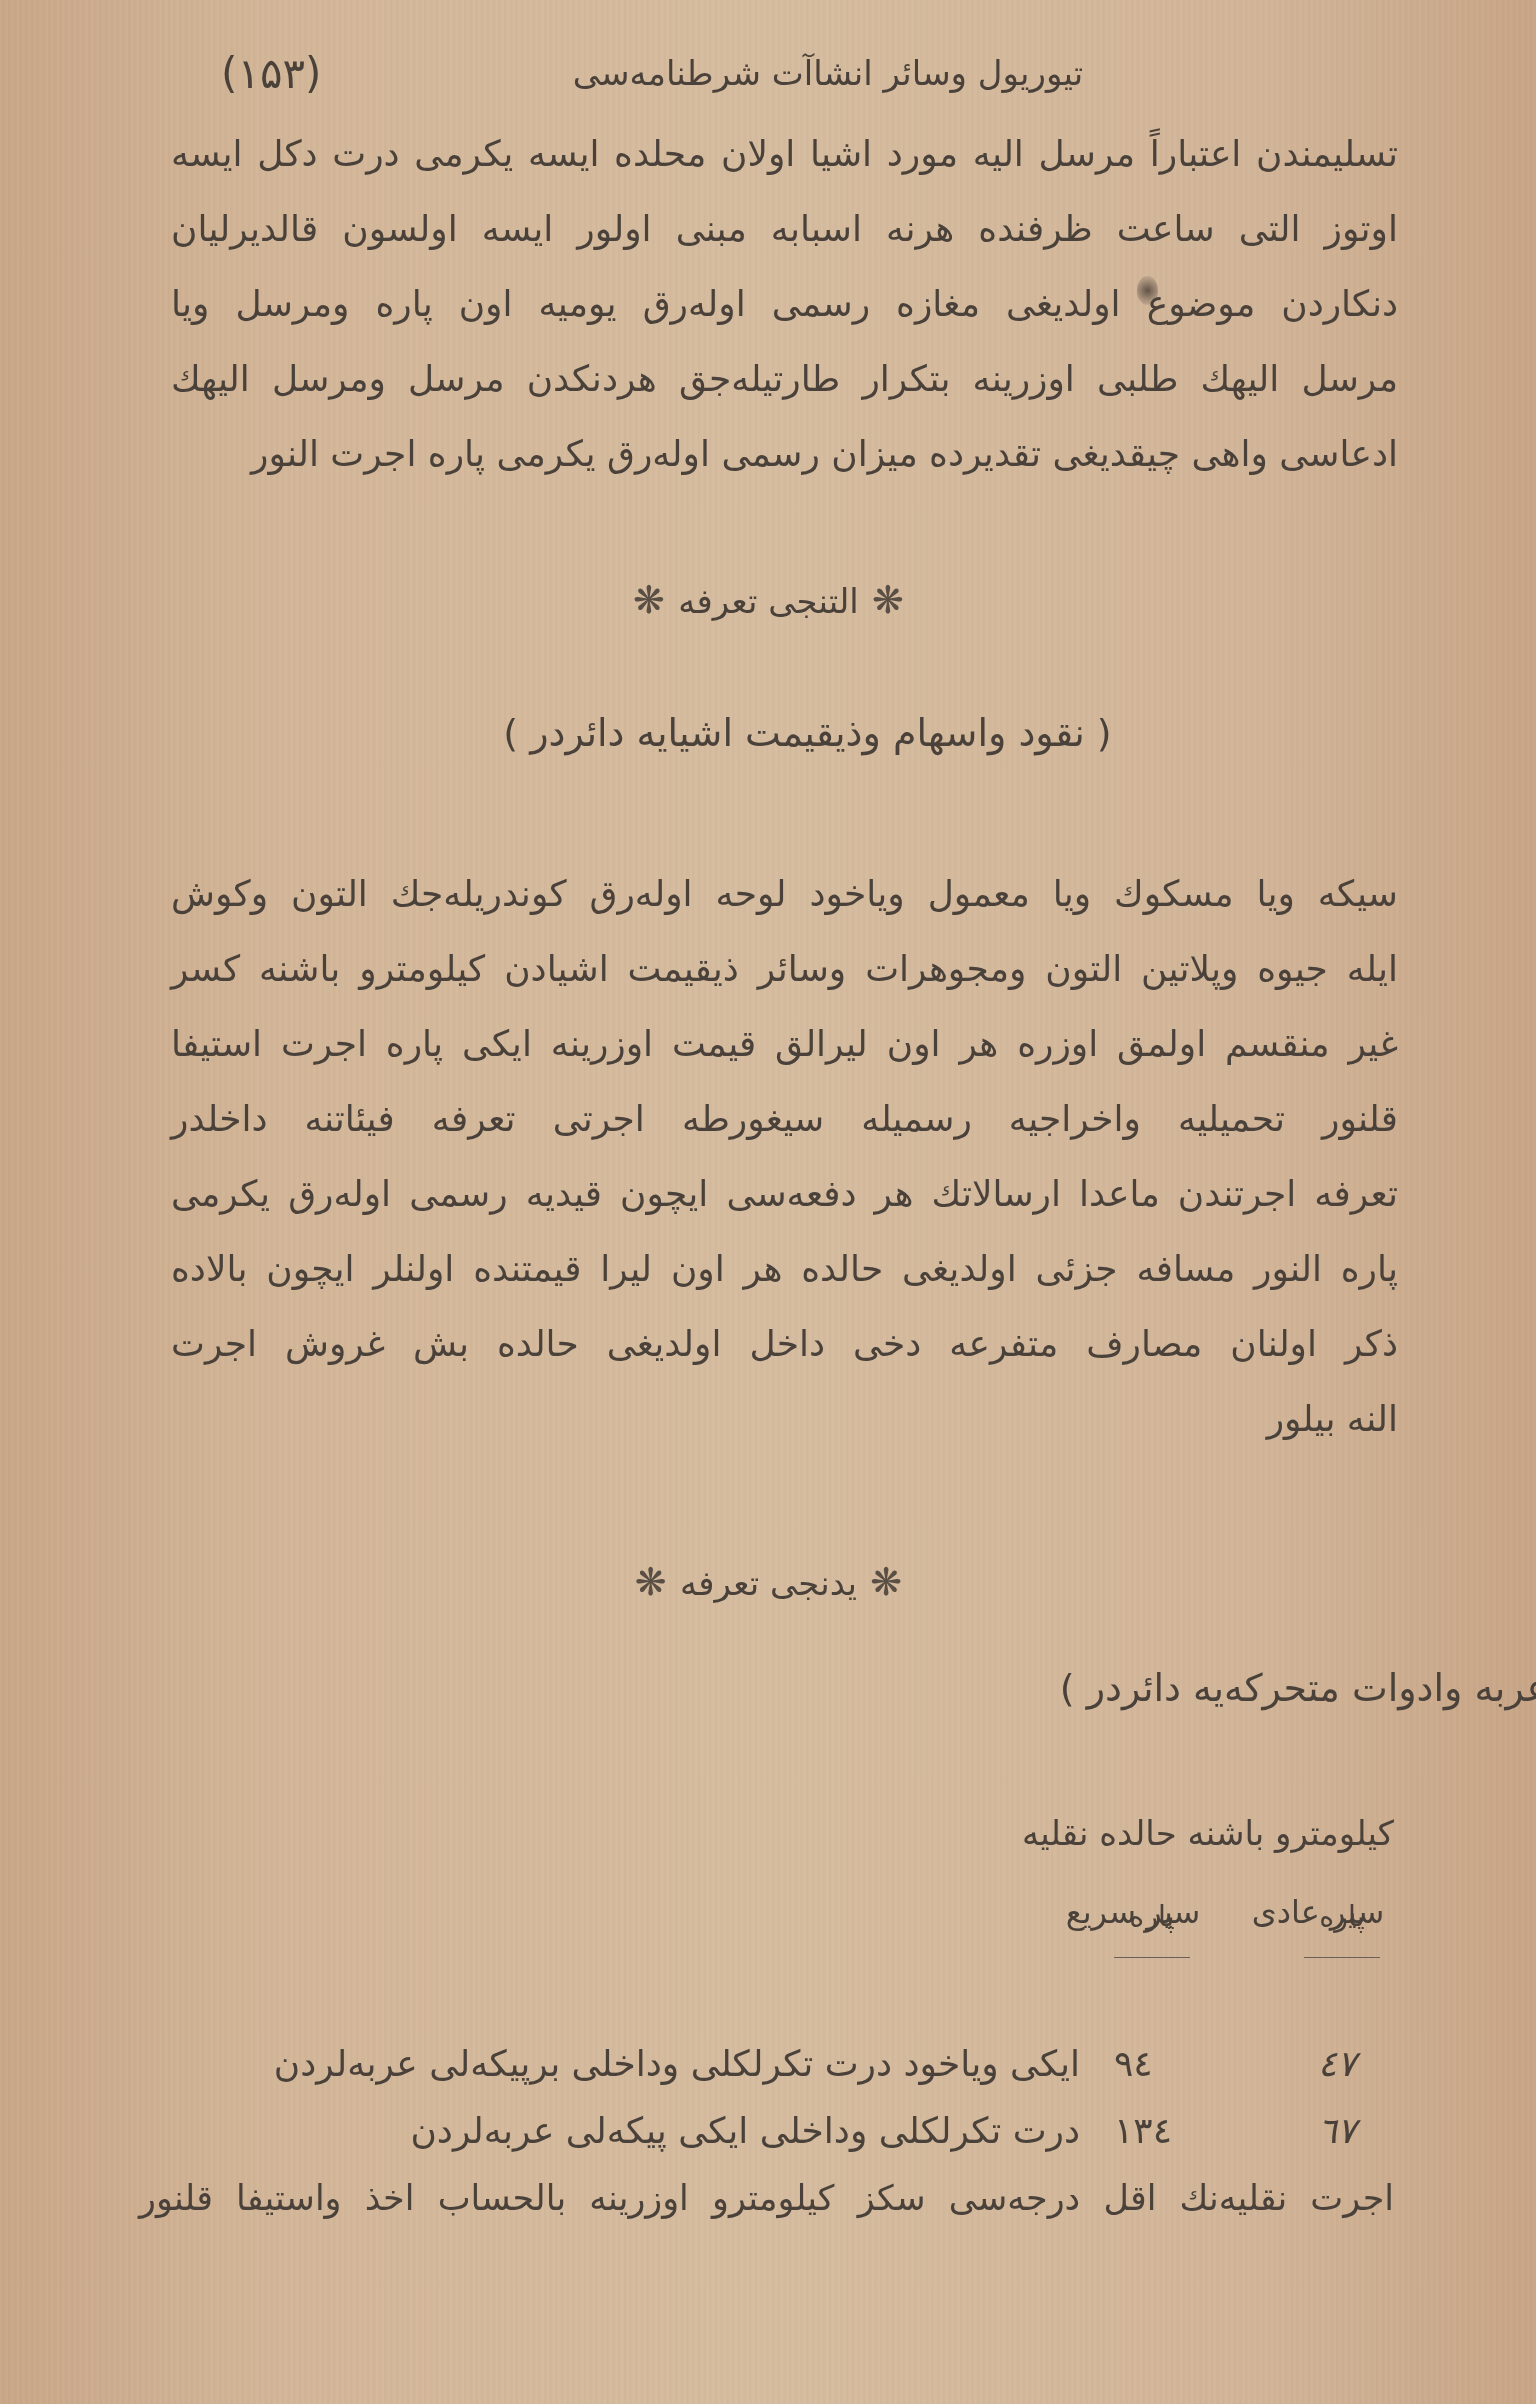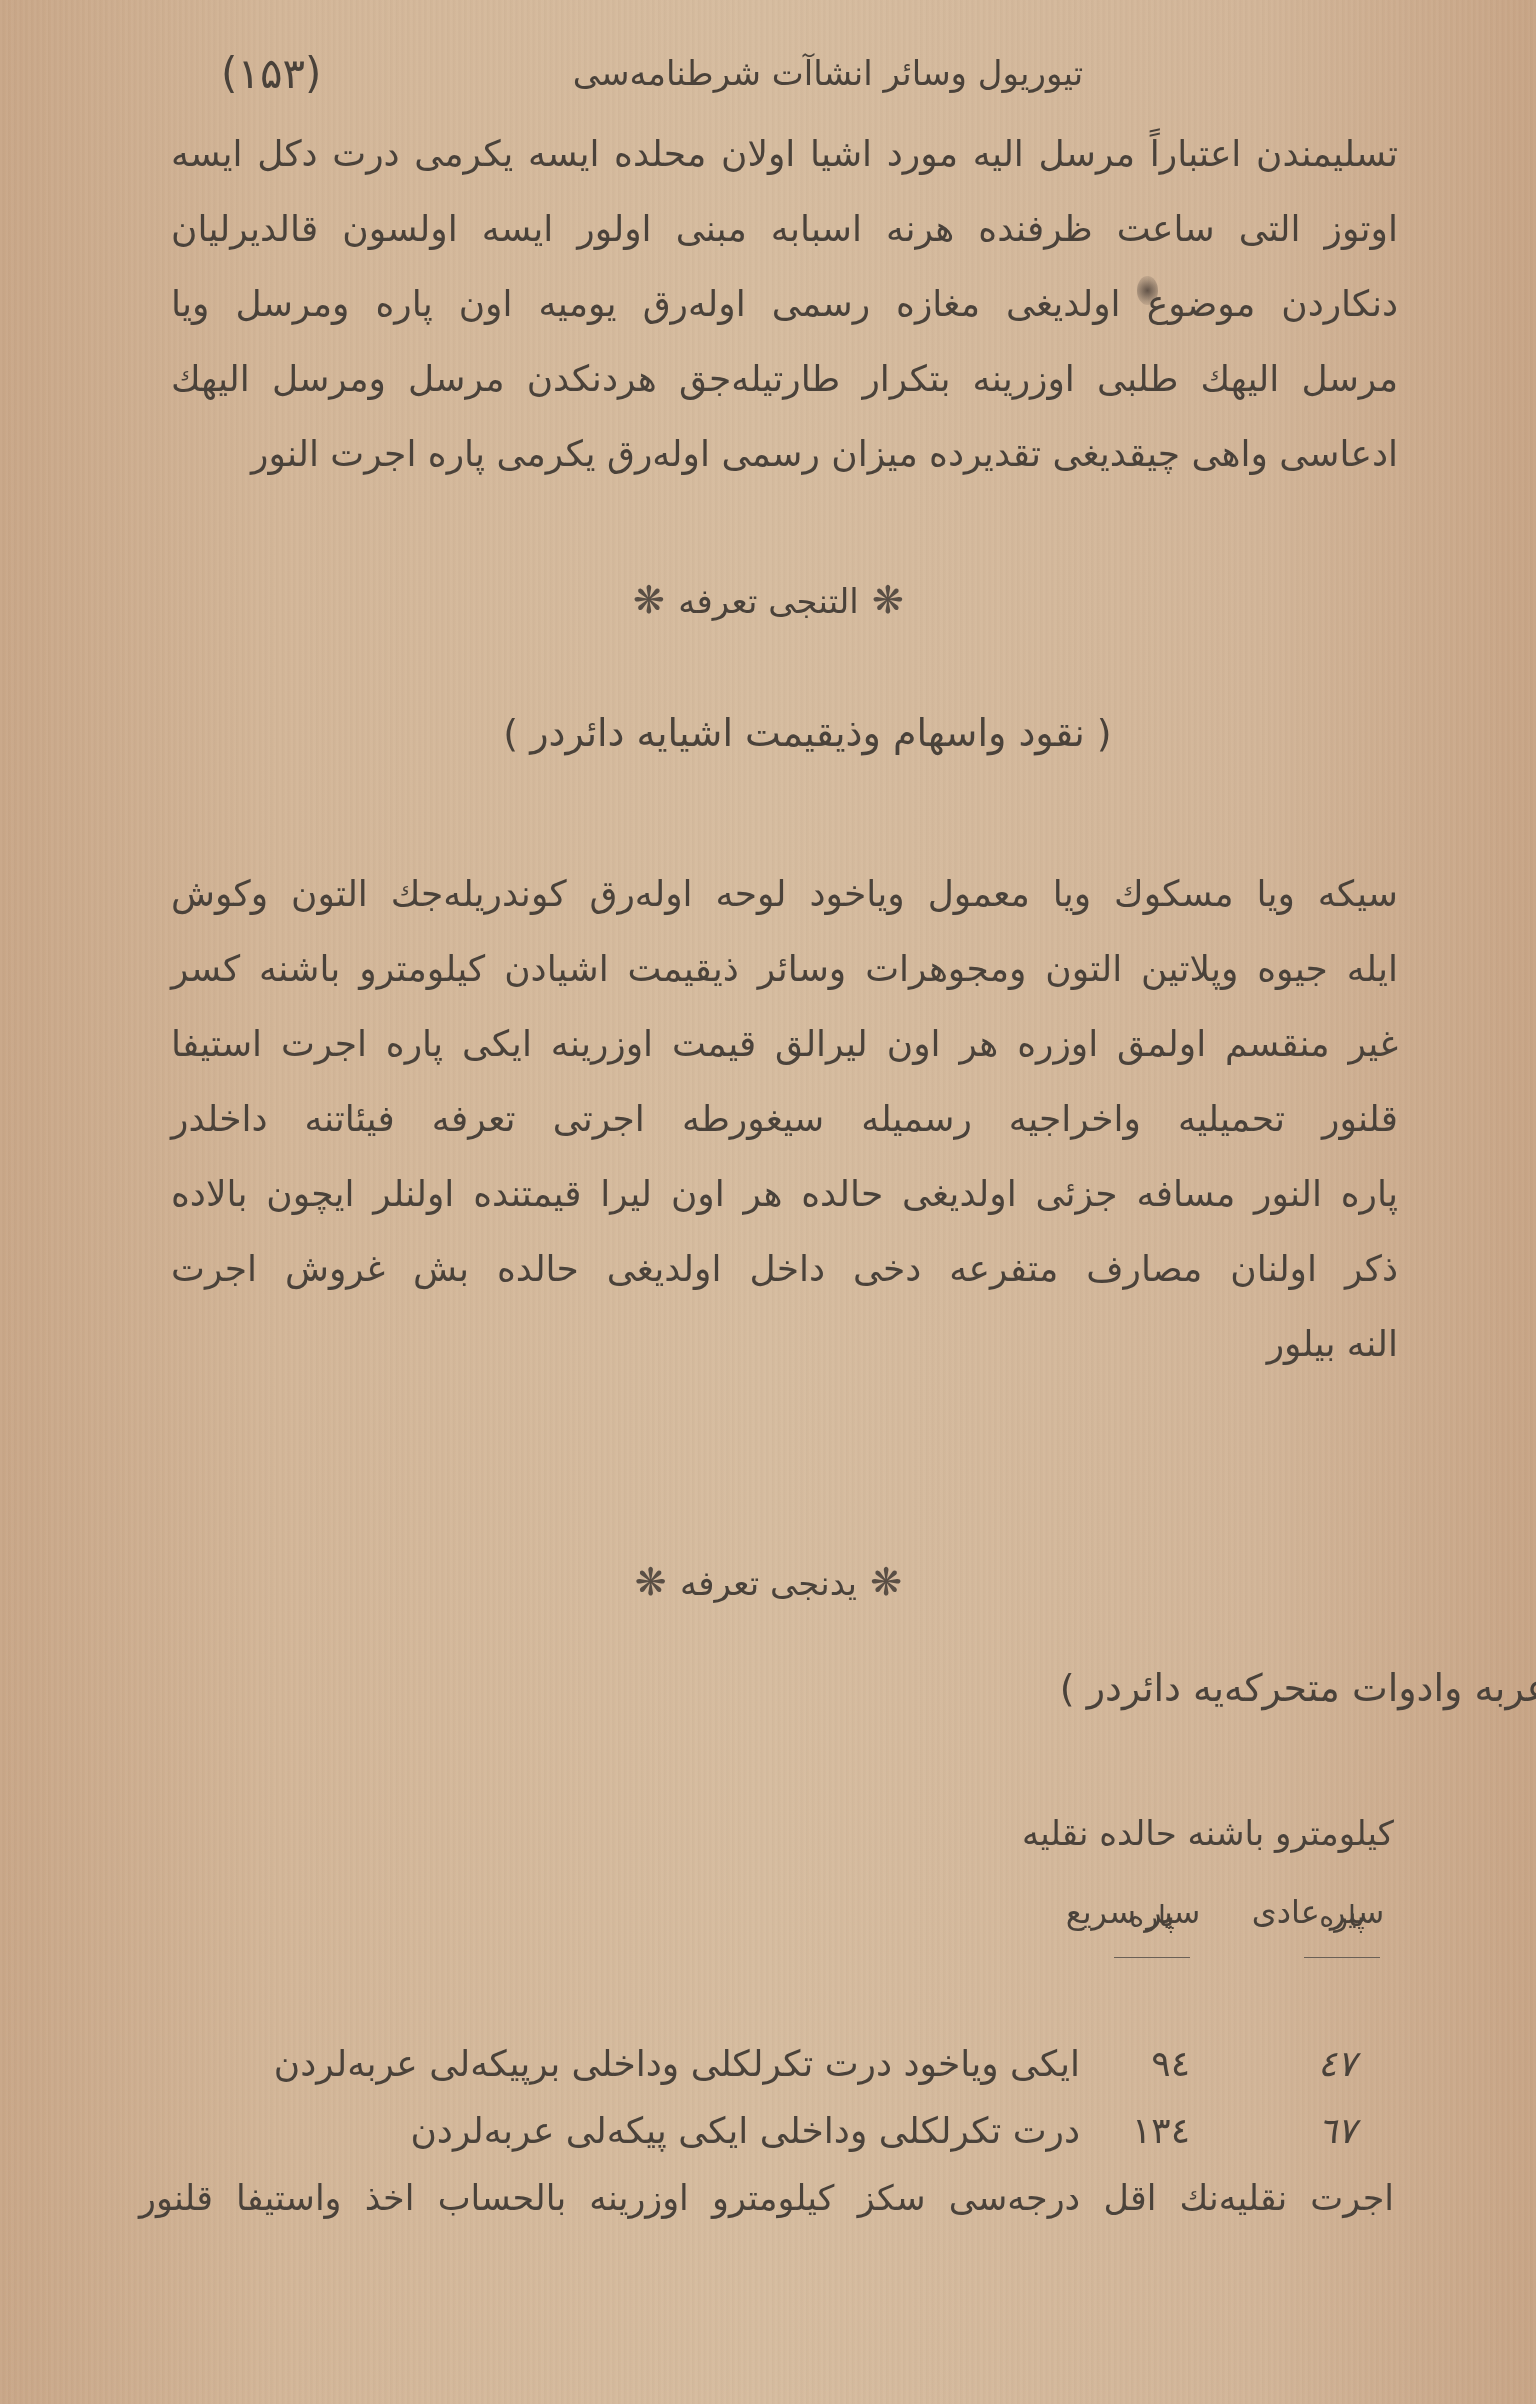--- a/index.html
+++ b/index.html
@@ -135,21 +135,21 @@
       position: absolute;
       right: 19px;
       width: 76px;
       text-align: center;
       font-style: italic;
     }
     .row .val-fast {
       position: absolute;
       right: 204px;
       width: 76px;
-      text-align: right;
+      text-align: left;
     }
     .row .desc {
       position: absolute;
       right: 314px;
       white-space: nowrap;
     }
     .row1 { top: 2043px; }
     .row2 { top: 2110px; }
     .final-line {
       position: absolute;
@@ -194,20 +194,21 @@
   <div class="section-title sec1-title rtl">
     <span class="ornament">❋</span><span>التنجی تعرفه</span><span class="ornament">❋</span>
   </div>
   <div class="section-sub sec1-sub rtl">( نقود واسهام وذیقیمت اشیایه دائردر )</div>
 
   <div class="para para2 rtl">
     <span class="line">سیکه ویا مسکوك ویا معمول ویاخود لوحه اوله‌رق کوندریله‌جك التون وکوش</span>
     <span class="line">ایله جیوه وپلاتین التون ومجوهرات وسائر ذیقیمت اشیادن کیلومترو باشنه کسر</span>
     <span class="line">غیر منقسم اولمق اوزره هر اون لیرالق قیمت اوزرینه ایکی پاره اجرت استیفا</span>
     <span class="line">قلنور   تحمیلیه واخراجیه رسمیله سیغورطه اجرتی تعرفه فیئاتنه داخلدر</span>
+    <span class="line">تعرفه اجرتندن ماعدا ارسالاتك هر دفعه‌سی ایچون قیدیه رسمی اوله‌رق یکرمی</span>
     <span class="line">پاره النور   مسافه جزئی اولدیغی حالده هر اون لیرا قیمتنده اولنلر ایچون بالاده</span>
     <span class="line">ذکر اولنان مصارف متفرعه دخی داخل اولدیغی حالده بش غروش اجرت</span>
     <span class="line last">النه بیلور</span>
   </div>
 
   <div class="section-title sec2-title rtl">
     <span class="ornament">❋</span><span>یدنجی تعرفه</span><span class="ornament">❋</span>
   </div>
   <div class="section-sub sec2-sub rtl">( عربه وادوات متحرکه‌یه دائردر )</div>
 

